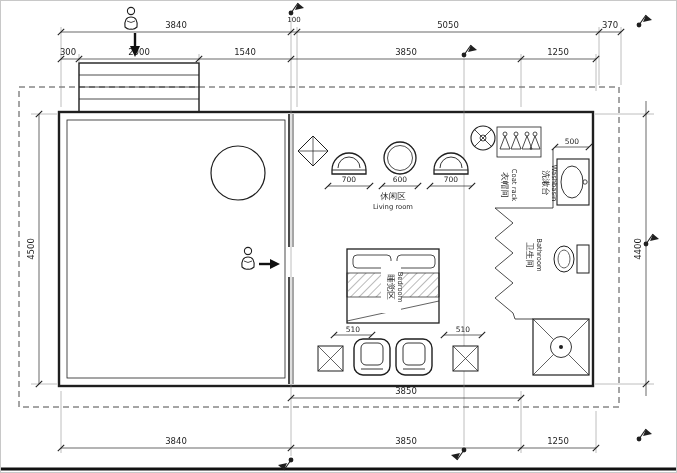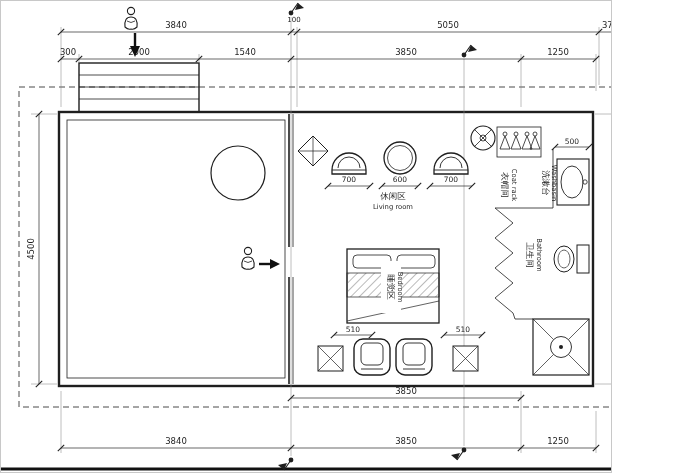--- a/index.html
+++ b/index.html
@@ -1,16 +1,16 @@
 <!DOCTYPE html>
 <html><head>
 <meta charset="utf-8">
 <style>
   html,body{margin:0;padding:0;background:#fff;}
-  .sheet{position:relative;width:612px;height:473px;background:#ffffff;overflow:hidden;
+  .sheet{position:relative;width:677px;height:473px;background:#ffffff;overflow:hidden;
          box-sizing:border-box;border:1px solid #c8c8c8;
          font-family:"DejaVu Sans","Liberation Sans",sans-serif;}
   svg{display:block;}
   text{font-family:"DejaVu Sans","Liberation Sans",sans-serif;fill:#1f1f1f;}
   .dim{font-size:8.5px;}
   .dim-xs{font-size:7px;}
   .dim-f{font-size:7.5px;}
   .label-zh{font-size:8.5px;}
   .label-en{font-size:6.8px;}
   .wall{stroke:#1f1f1f;fill:none;}

